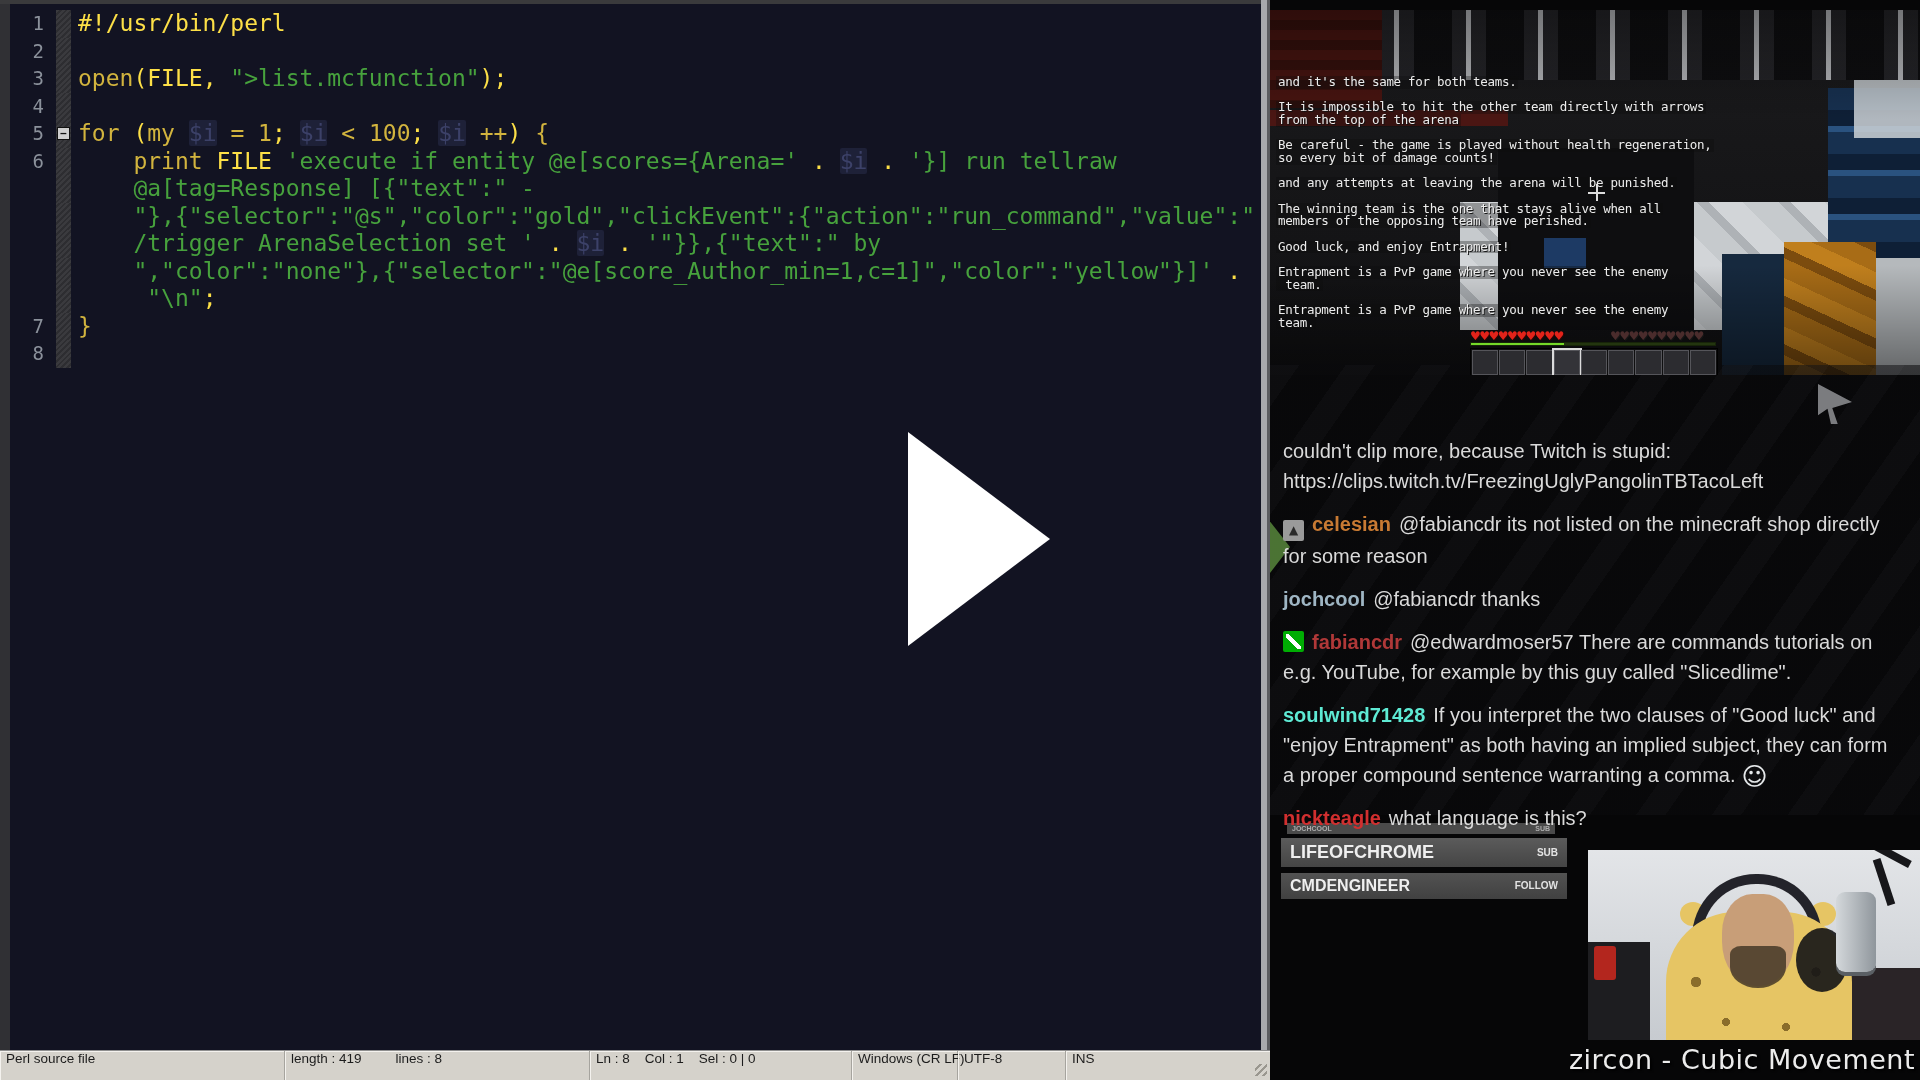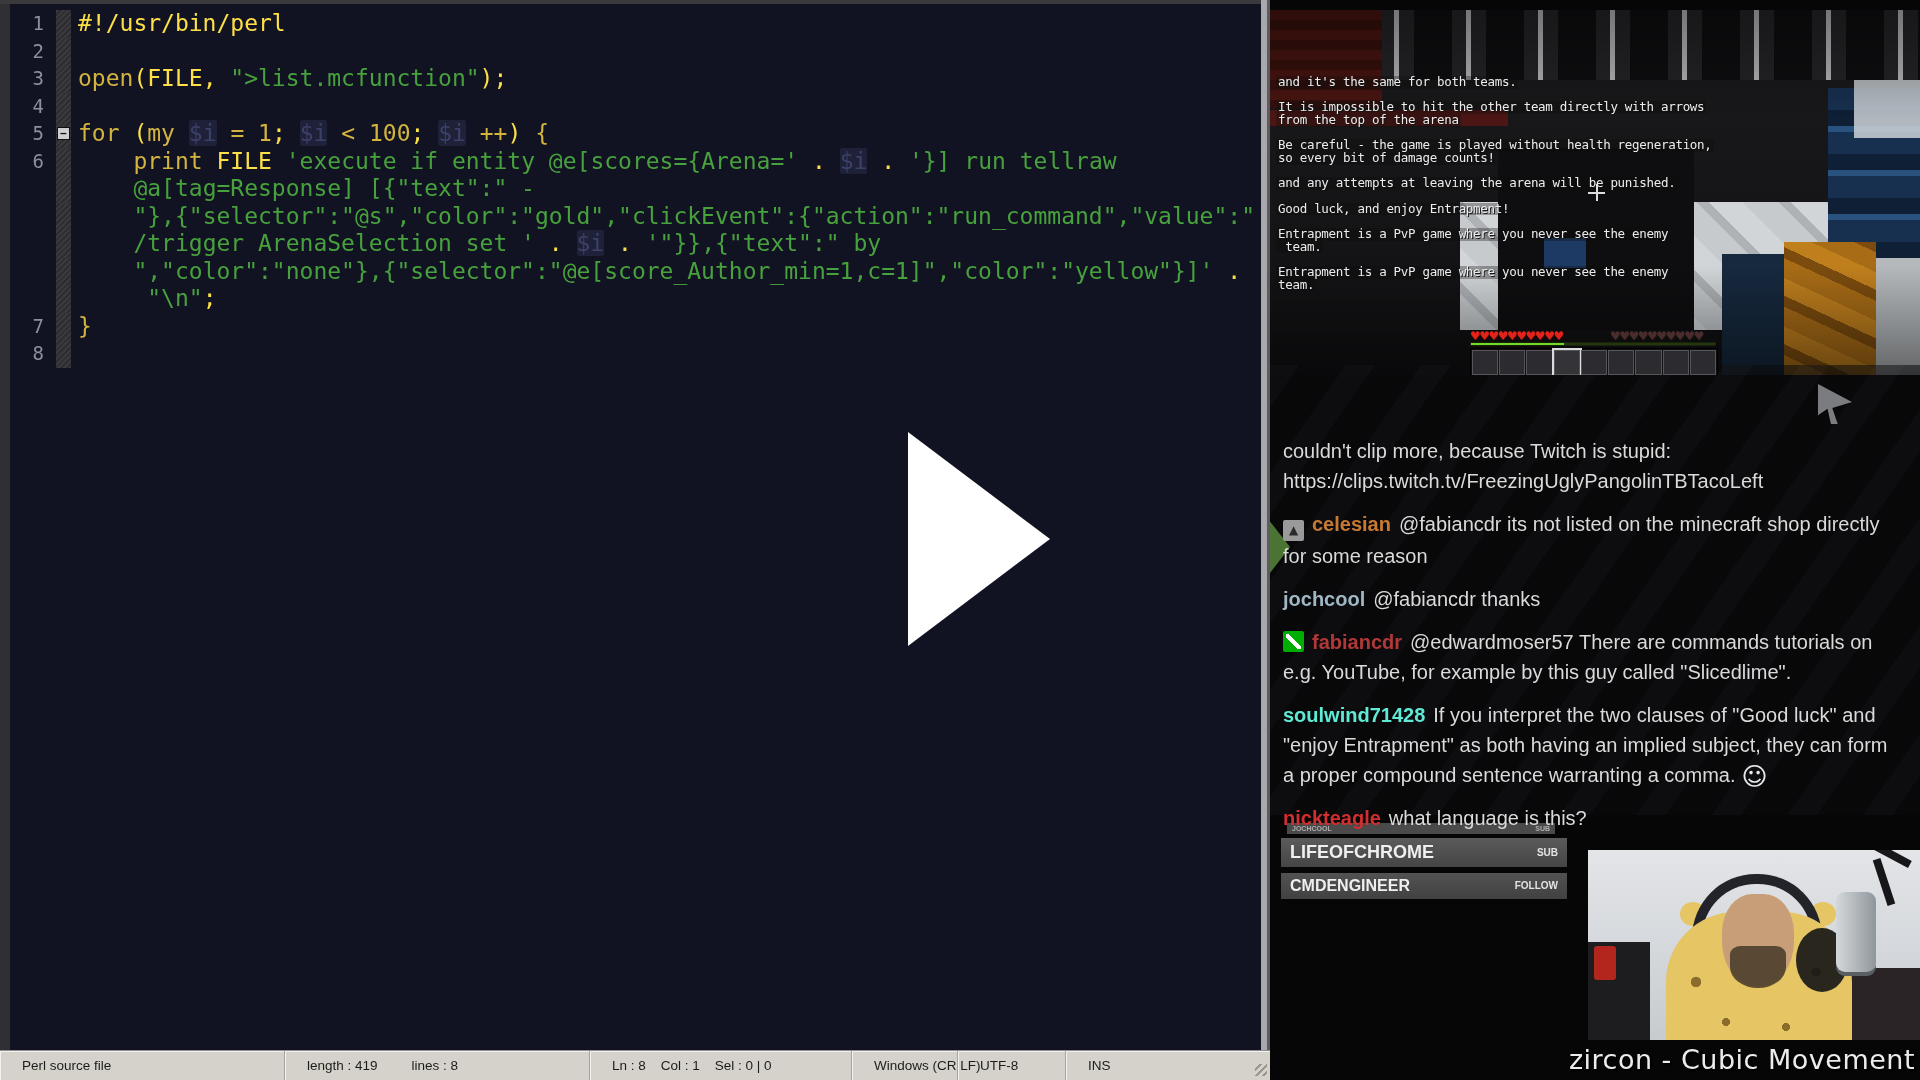--- a/index.html
+++ b/index.html
@@ -21,21 +21,21 @@
   .tk-v { color:#3c4168; background:#1e2138; border-radius:2px; }
   #editor-scrollbar { position:absolute; left:1261px; top:0; width:6px; height:1050px; background:#a9a9ad; }
   #pane-divider { position:absolute; left:1267px; top:0; width:3px; height:1080px; background:#5c5c60; }
 
   
   #play-button { position:absolute; left:908px; top:432px; width:0; height:0;
     border-top:107px solid transparent; border-bottom:107px solid transparent; border-left:142px solid #ffffff; }
 
   
   #status-bar { position:absolute; left:0; top:1050px; width:1270px; height:30px; background:#d5d2cb; border-top:1px solid #8f8f8f; display:flex; align-items:center; font-size:13.5px; color:#1c1c1c; }
-  .sseg { height:100%; display:flex; align-items:center; padding:0 22px; border-right:1px solid #a6a49e; box-shadow:inset 1px 1px 0 #f4f2ee; white-space:pre; }
+  .sseg { height:100%; display:flex; align-items:flex-start; padding:0 6px; border-right:1px solid #a6a49e; box-shadow:inset 1px 1px 0 #f4f2ee; white-space:pre; }
   .s1 { width:285px; } .s2 { width:305px; gap:34px; } .s3 { width:262px; } .s4 { width:106px; } .s5 { width:108px; } .s6 { flex:1; border-right:none; }
   #resize-grip { position:absolute; right:3px; bottom:4px; width:12px; height:12px;
     background:repeating-linear-gradient(135deg,transparent 0 3px,#9a978f 3px 5px); }
 
   
   #stream-panel { position:absolute; left:1270px; top:0; width:650px; height:1080px; background:#060607; overflow:hidden; }
 
   
   #mc-view { position:absolute; left:0; top:10px; width:670px; height:365px; background:linear-gradient(#1b1b1d,#101012); overflow:hidden; }
   .mcart { position:absolute; }
@@ -248,20 +248,24 @@
             <div class="mcline">from the top of the arena</div>
           </div>
           <div class="mcblock">
             <div class="mcline">Be careful - the game is played without health regeneration,</div>
             <div class="mcline">so every bit of damage counts!</div>
           </div>
           <div class="mcblock">
             <div class="mcline">and any attempts at leaving the arena will be punished.</div>
           </div>
           <div class="mcblock">
+            <div class="mcline">The winning team is the one that stays alive when all</div>
+            <div class="mcline">members of the opposing team have perished.</div>
+          </div>
+          <div class="mcblock">
             <div class="mcline">Good luck, and enjoy Entrapment!</div>
           </div>
           <div class="mcblock">
             <div class="mcline">Entrapment is a PvP game where you never see the enemy</div>
             <div class="mcline"> team.</div>
           </div>
           <div class="mcblock">
             <div class="mcline">Entrapment is a PvP game where you never see the enemy</div>
             <div class="mcline">team.</div>
           </div>

